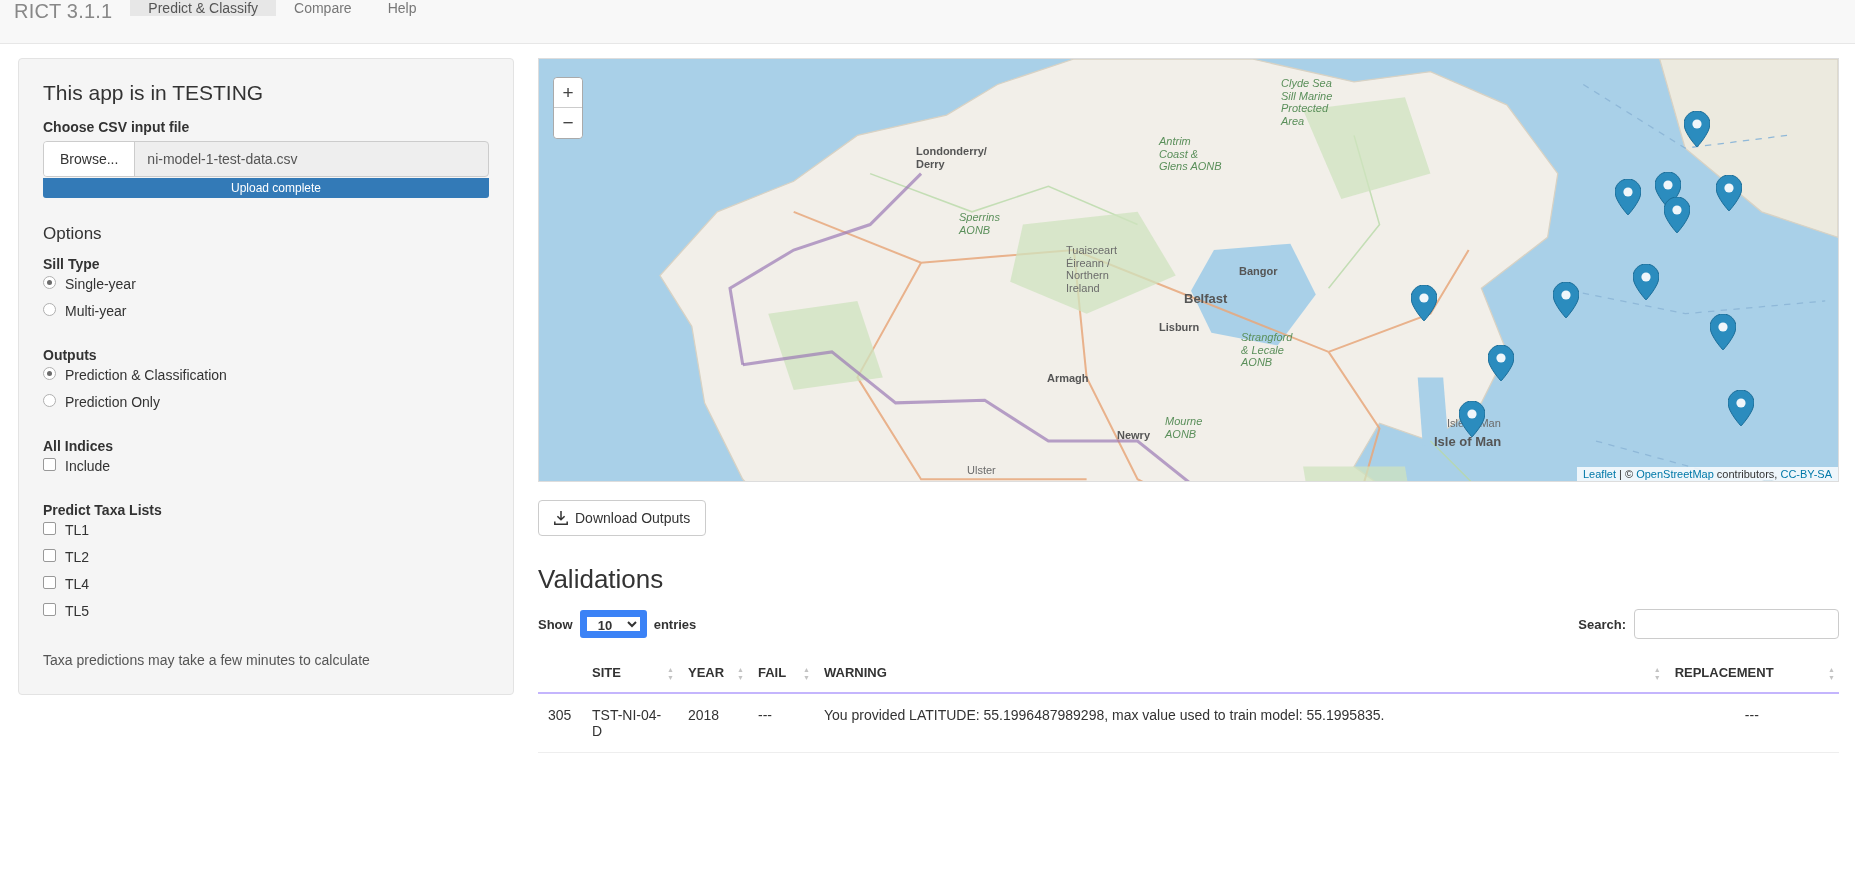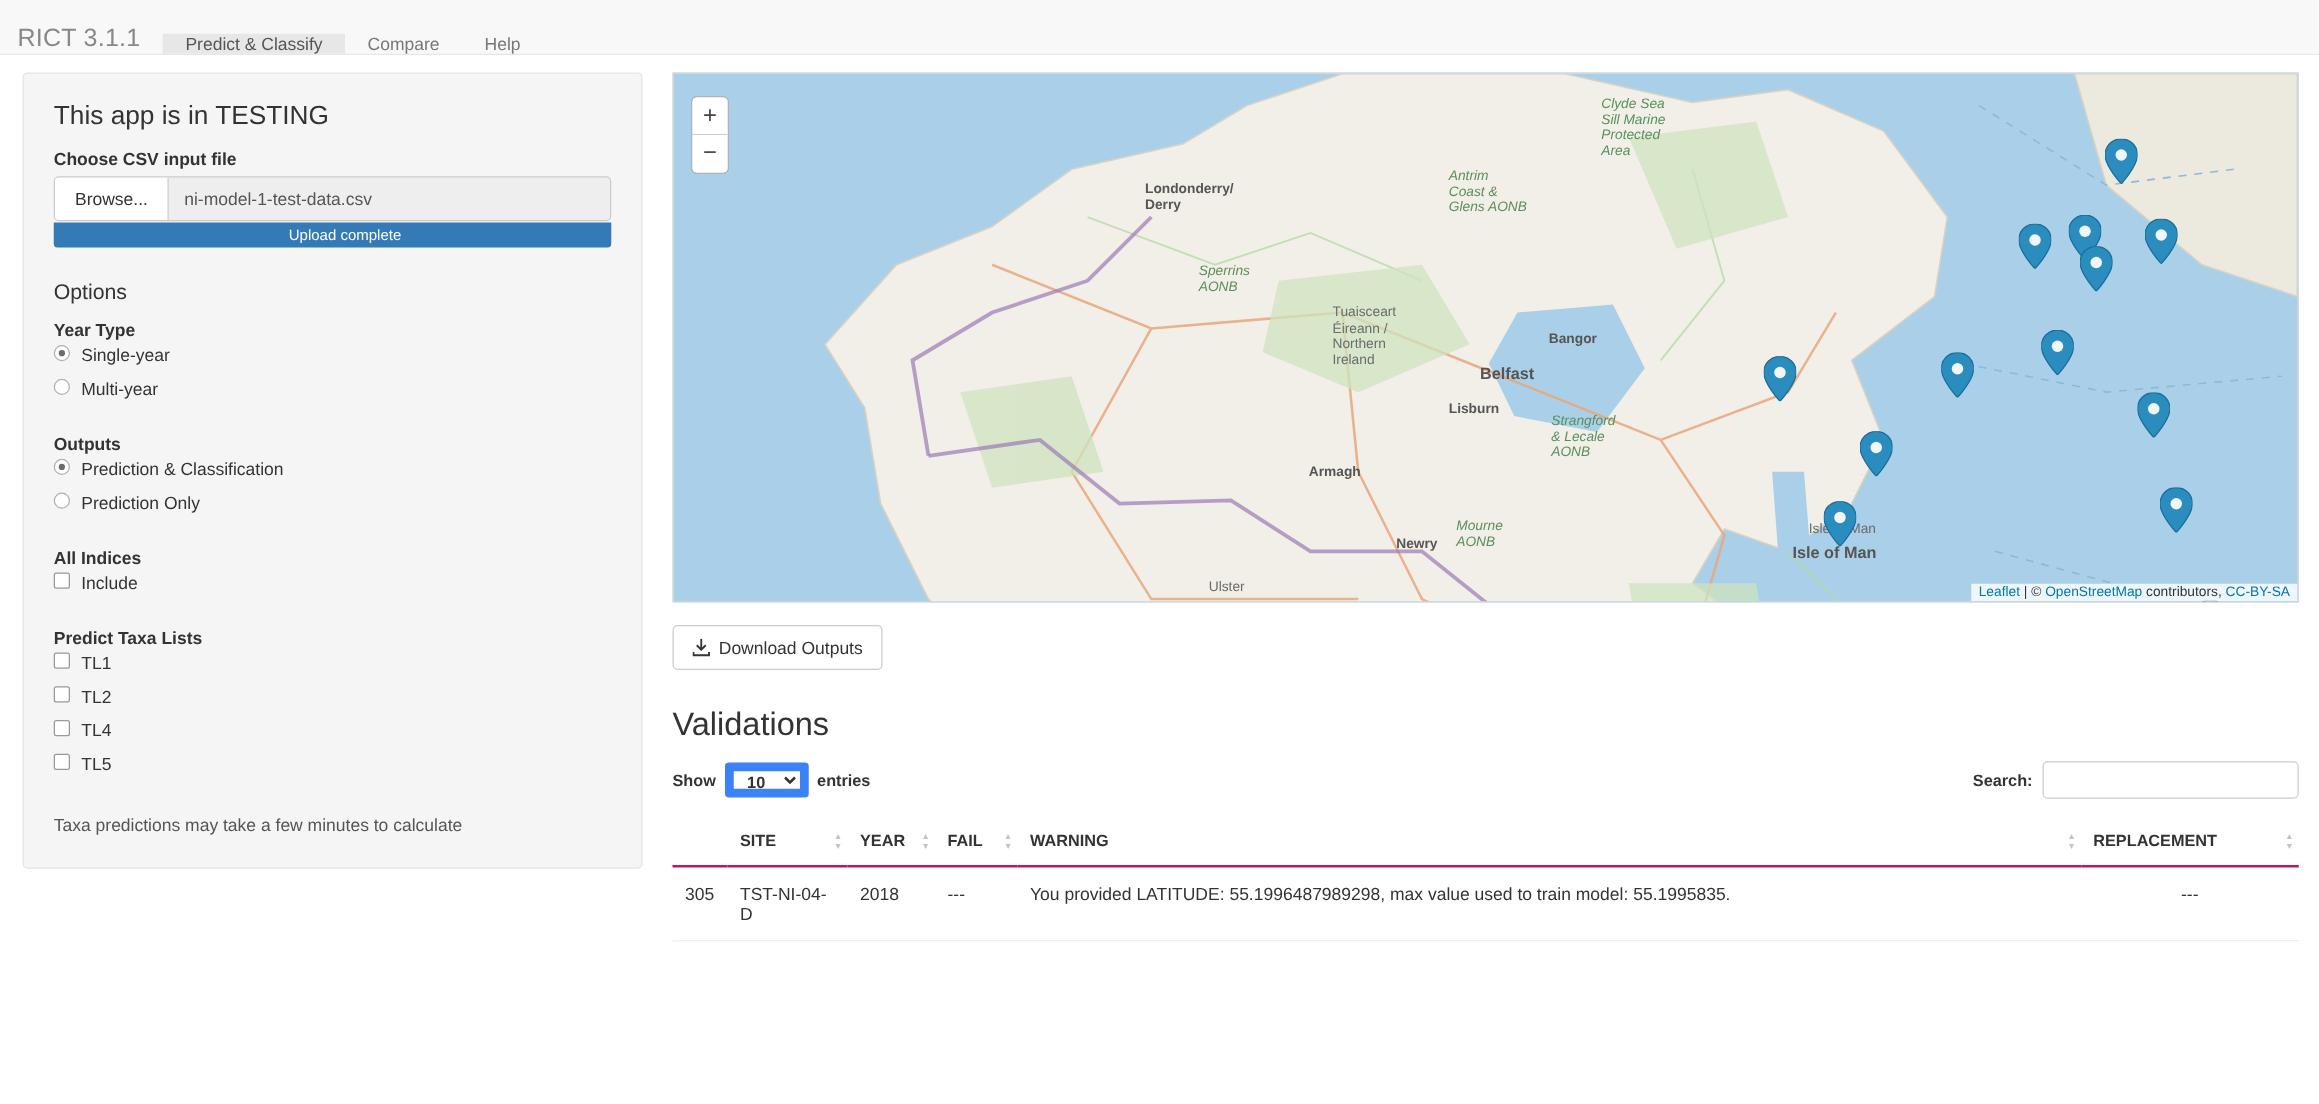--- a/index.html
+++ b/index.html
@@ -7,21 +7,21 @@
   body {
     width:1855px; height:883px;
     font-family:"Liberation Sans", sans-serif;
     font-size:14px; color:#333; background:#fff;
     overflow:hidden;
   }
 
   
   .navbar {
     height:44px; background:#f8f8f8; border-bottom:1px solid #e7e7e7;
-    display:flex; align-items:flex-end;
+    display:flex; align-items:flex-start;
   }
   .brand {
     display:flex; align-items:center; padding:0 18px 0 14px;
     font-size:20px; color:#888; letter-spacing:.2px;
   }
   .nav-item {
     display:flex; align-items:center; padding:0 18px;
     font-size:14px; color:#777; cursor:pointer;
   }
   .nav-item.active { background:#e7e7e7; color:#555; }
@@ -133,21 +133,21 @@
   }
   .search-box { display:flex; align-items:center; gap:8px; font-size:13px; font-weight:bold; color:#333; }
   .search-input {
     width:205px; height:30px; border:1px solid #ccc; border-radius:4px;
     padding:0 8px; font-size:13px; font-family:"Liberation Sans", sans-serif;
   }
 
   table.dt { width:100%; border-collapse:collapse; margin-top:16px; }
   table.dt th {
     font-size:13px; font-weight:bold; color:#333; text-align:left;
-    padding:10px 10px 12px 10px; border-bottom:2px solid #be185d;
+    padding:10px 10px 12px 10px; border-bottom:2px solid #c4b5fd;
     position:relative; white-space:nowrap; cursor:pointer;
   }
   table.dt th.num { width:44px; }
   table.dt td {
     font-size:14px; color:#333; padding:13px 10px; vertical-align:top;
     border-bottom:1px solid #eee;
   }
   .sort-arrows {
     position:absolute; right:4px; top:50%; transform:translateY(-50%);
     display:flex; flex-direction:column; gap:2px; opacity:.35;
@@ -176,21 +176,21 @@
 
     <label class="lbl-bold">Choose CSV input file</label>
     <div class="file-input">
       <div class="browse-btn">Browse...</div>
       <div class="file-name">ni-model-1-test-data.csv</div>
     </div>
     <div class="progress-bar">Upload complete</div>
 
     <div class="sect-title">Options</div>
 
-    <div class="group-label">Year Type</div>
+    <div class="group-label">Sill Type</div>
     <div class="opt-row">
       <span class="radio checked"></span>
       <span class="opt-label">Single-year</span>
     </div>
     <div class="opt-row">
       <span class="radio"></span>
       <span class="opt-label">Multi-year</span>
     </div>
 
     <div class="group-label group-space">Outputs</div>

